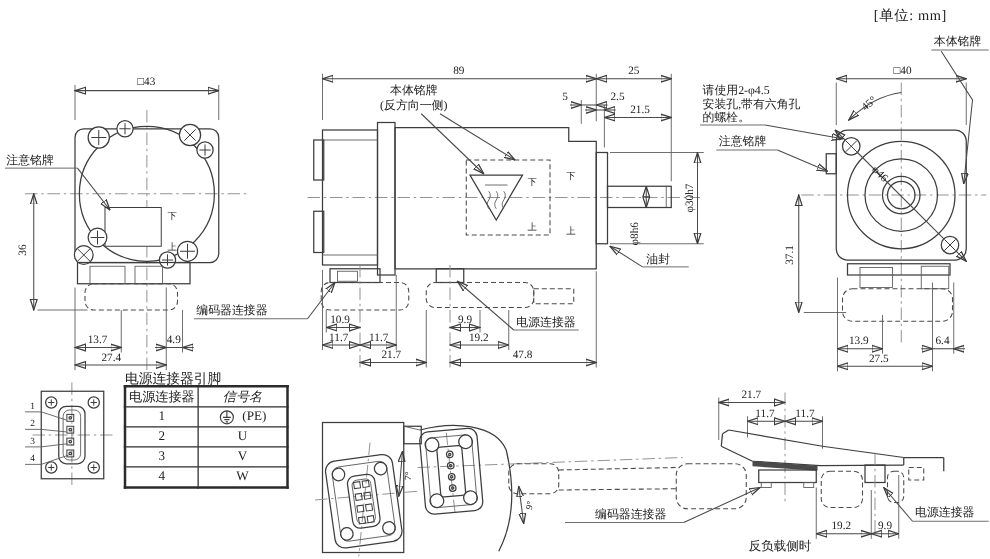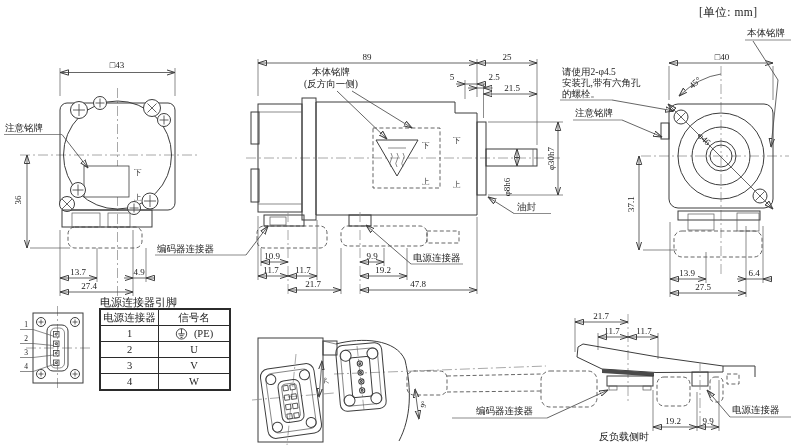--- a/index.html
+++ b/index.html
@@ -18,21 +18,21 @@
   .t8{font-size:7.5px;}
   .t9{font-size:9px;}
   .t10{font-size:9.5px;}
   .t11{font-size:10px;}
   #unit-label{position:absolute;left:699px;top:5px;font-size:11.5px;letter-spacing:0.5px;}
   #pin-table-title{position:absolute;left:100px;top:295px;font-size:11px;}
   #pin-table{position:absolute;left:99px;top:308px;border-collapse:collapse;border:2px solid #2b2b2b;}
   #pin-table th,#pin-table td{border:1px solid #2b2b2b;font-size:10.5px;font-weight:normal;
      text-align:center;padding:0;height:15px;}
   #pin-table .c1{width:57px;}
-  #pin-table .c2{width:70px;}
+  #pin-table .c2{width:70px;font-style:italic;}
   .sigcell{display:flex;align-items:center;justify-content:center;gap:6px;}
   .gicon svg{position:static;display:block;}
 </style>
 </head>
 <body>
 
 <div id="page">
 
 <div id="unit-label">[单位: mm]</div>
 <div id="pin-table-title">电源连接器引脚</div>

